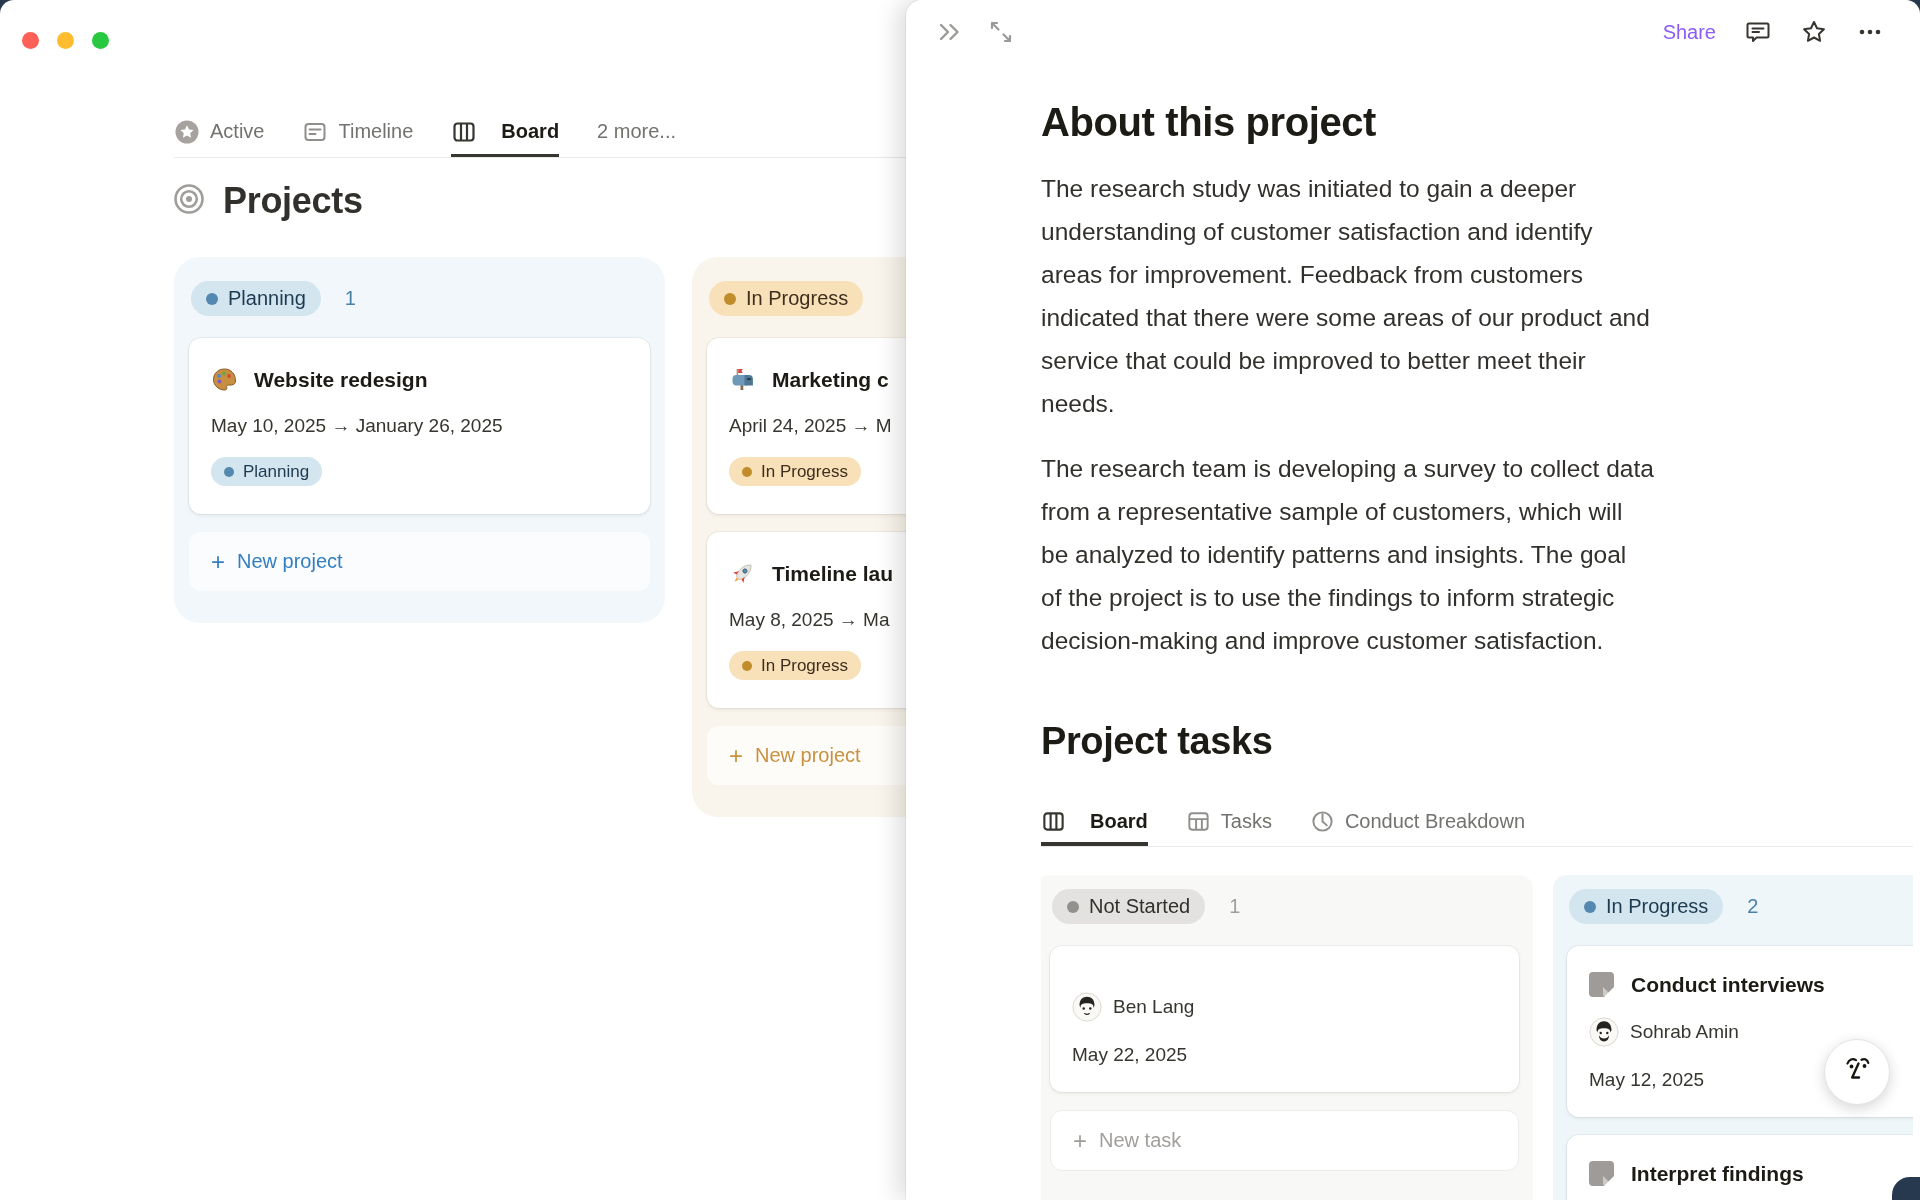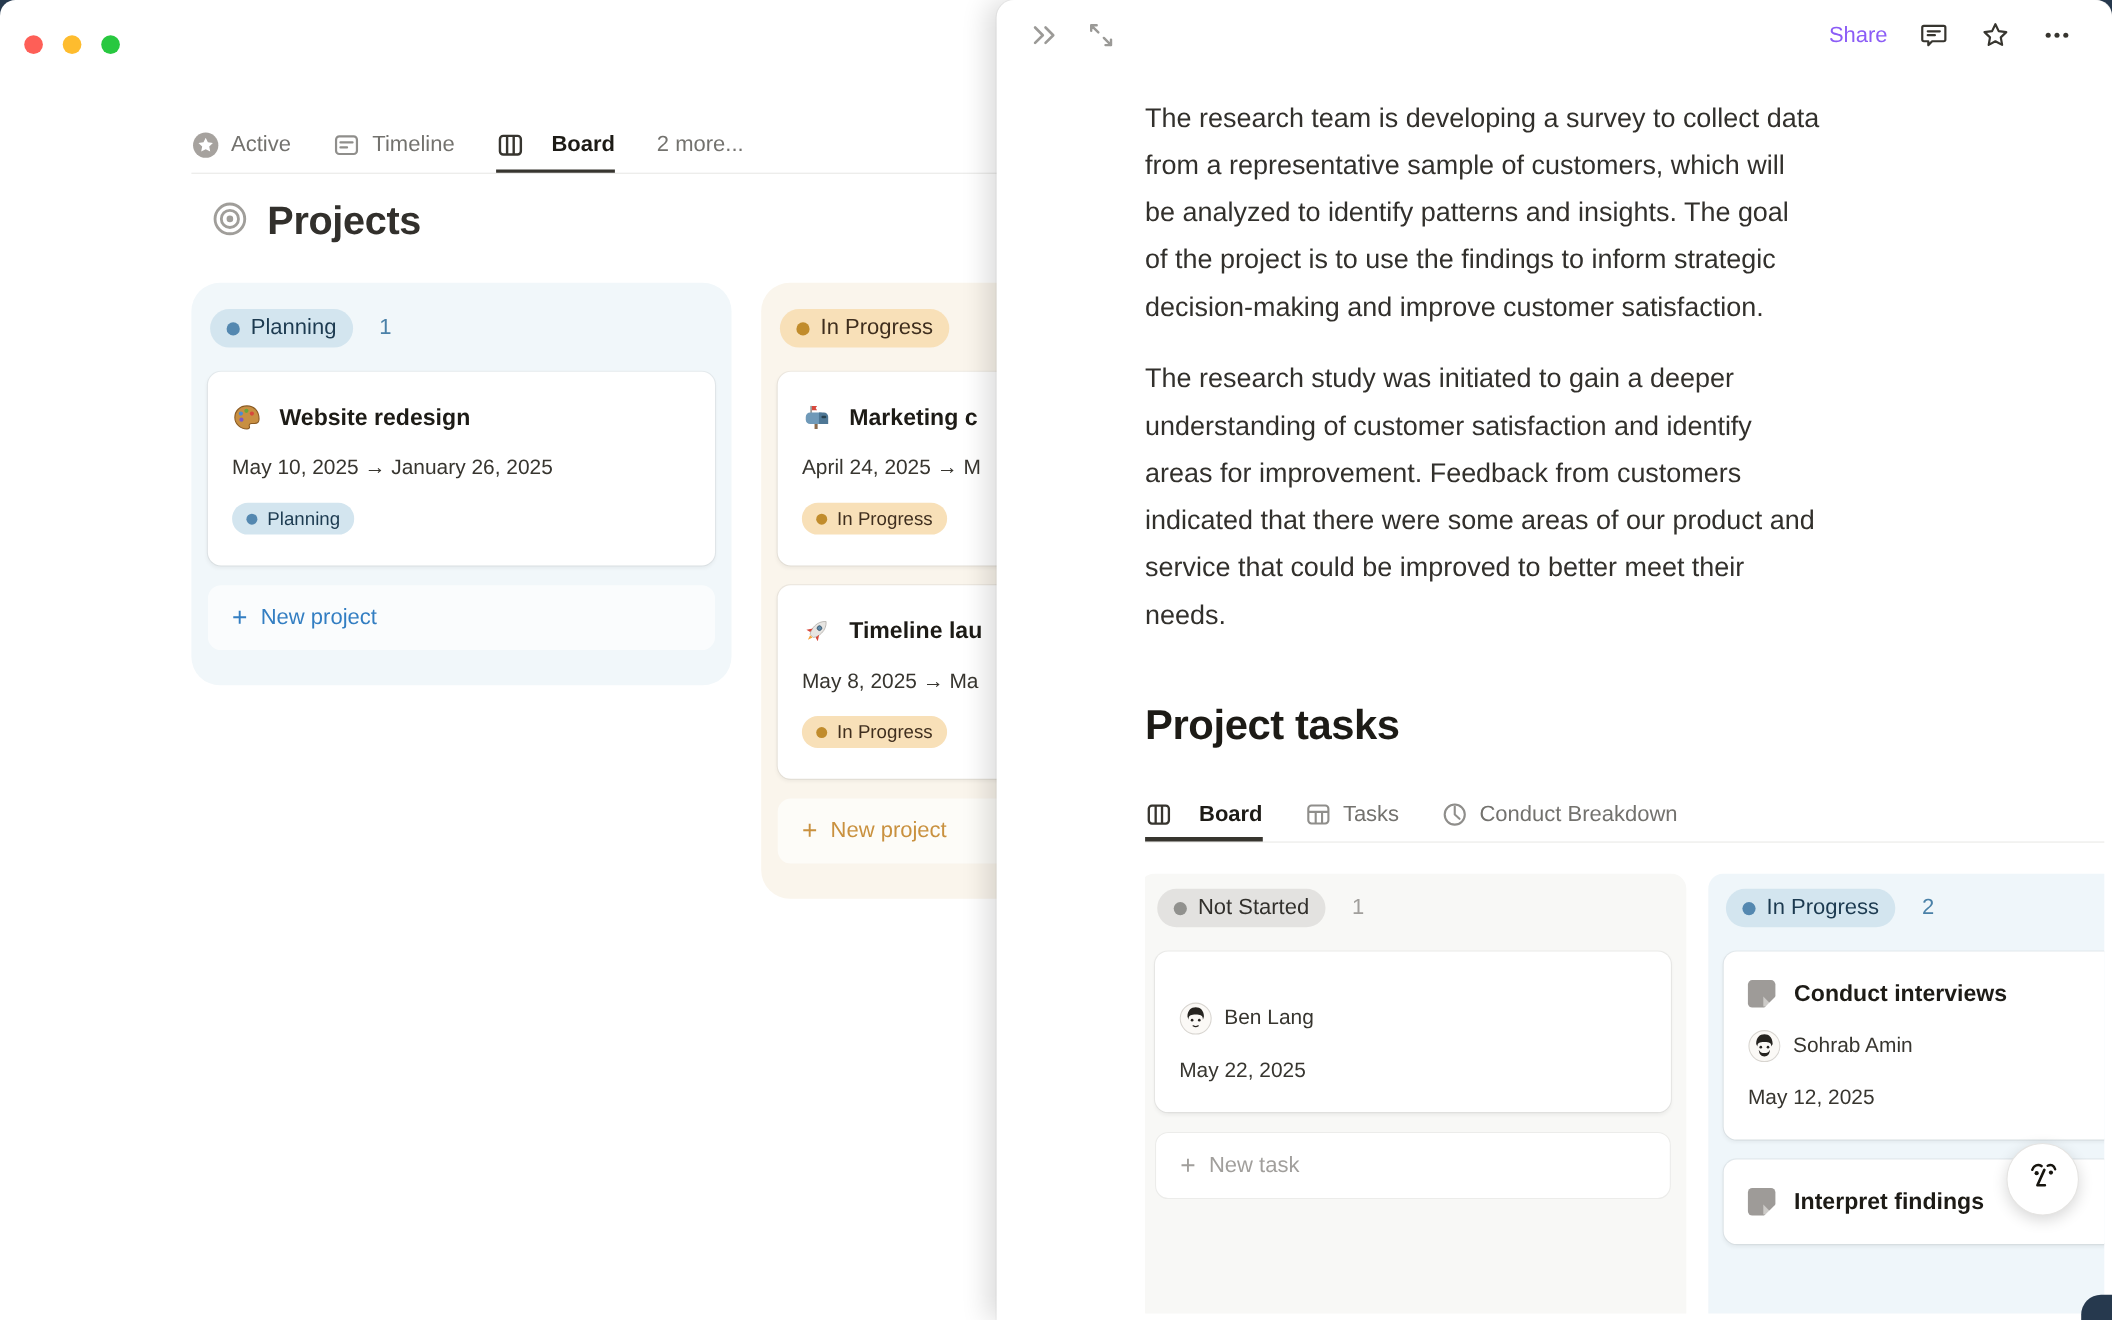--- a/index.html
+++ b/index.html
@@ -19,21 +19,21 @@
   .traffic span { width:17px; height:17px; border-radius:50%; display:block; }
 
   
   .tabbar { position:absolute; left:174px; right:0; top:106px; height:52px;
             display:flex; align-items:stretch; gap:38px; border-bottom:1px solid var(--divider); }
   .tab { display:flex; align-items:center; gap:10px; font-size:20px; color:var(--text_secondary); cursor:default; }
   .tab.active { color:#1D1B16; font-weight:700; box-shadow: inset 0 -3px 0 #37352F; gap: 24px; }
   .tab .ticon { display:flex; align-items:center; }
 
   
-  .page-title { position:absolute; left:192px; top:180px; display:flex; align-items:center; gap:17px; }
+  .page-title { position:absolute; left:172px; top:180px; display:flex; align-items:center; gap:17px; }
   .page-title h1 { font-size:36px; font-weight:700; color:#32302C; letter-spacing:-.3px; }
 
   
   .kcol { position:absolute; border-radius:26px; padding:24px 15px; }
   .pill-row { display:flex; align-items:center; gap:24px; margin:0 2px 22px 2px; }
   .pill { display:inline-flex; align-items:center; gap:10px; height:35px; padding:0 15px;
           border-radius:18px; font-size:20px; font-weight:500; }
   .pill .dot { width:12px; height:12px; border-radius:50%; }
   .count { font-size:20px; }
 
@@ -283,31 +283,32 @@
         <svg width="28" height="28" viewBox="0 0 28 28">
             <circle cx="6" cy="14" r="2.3" fill="#37352F"></circle>
             <circle cx="14" cy="14" r="2.3" fill="#37352F"></circle>
             <circle cx="22" cy="14" r="2.3" fill="#37352F"></circle>
           </svg>
       </span>
     </div>
   </div>
 
   <div class="peek-content">
-    <p class="para">The research team is developing a survey to collect data
-from a representative sample of customers, which will
-be analyzed to identify patterns and insights. The goal
-of the project is to use the findings to inform strategic
-decision-making and improve customer satisfaction.</p>
+    <h1>About this project</h1>
     <p class="para">The research study was initiated to gain a deeper
 understanding of customer satisfaction and identify
 areas for improvement. Feedback from customers
 indicated that there were some areas of our product and
 service that could be improved to better meet their
 needs.</p>
+    <p class="para">The research team is developing a survey to collect data
+from a representative sample of customers, which will
+be analyzed to identify patterns and insights. The goal
+of the project is to use the findings to inform strategic
+decision-making and improve customer satisfaction.</p>
 
     <h2>Project tasks</h2>
 
     <div class="peek-tabs">
       <div class="tab active">
         <span class="ticon" style="color:#37352F">
           <svg width="25" height="25" viewBox="0 0 26 26">
               <rect x="3.5" y="4.5" width="19" height="17" rx="3" fill="none" stroke="currentColor" stroke-width="2.2"></rect>
               <path d="M10 4.5v17M16 4.5v17" stroke="currentColor" stroke-width="2.2"></path>
             </svg>

